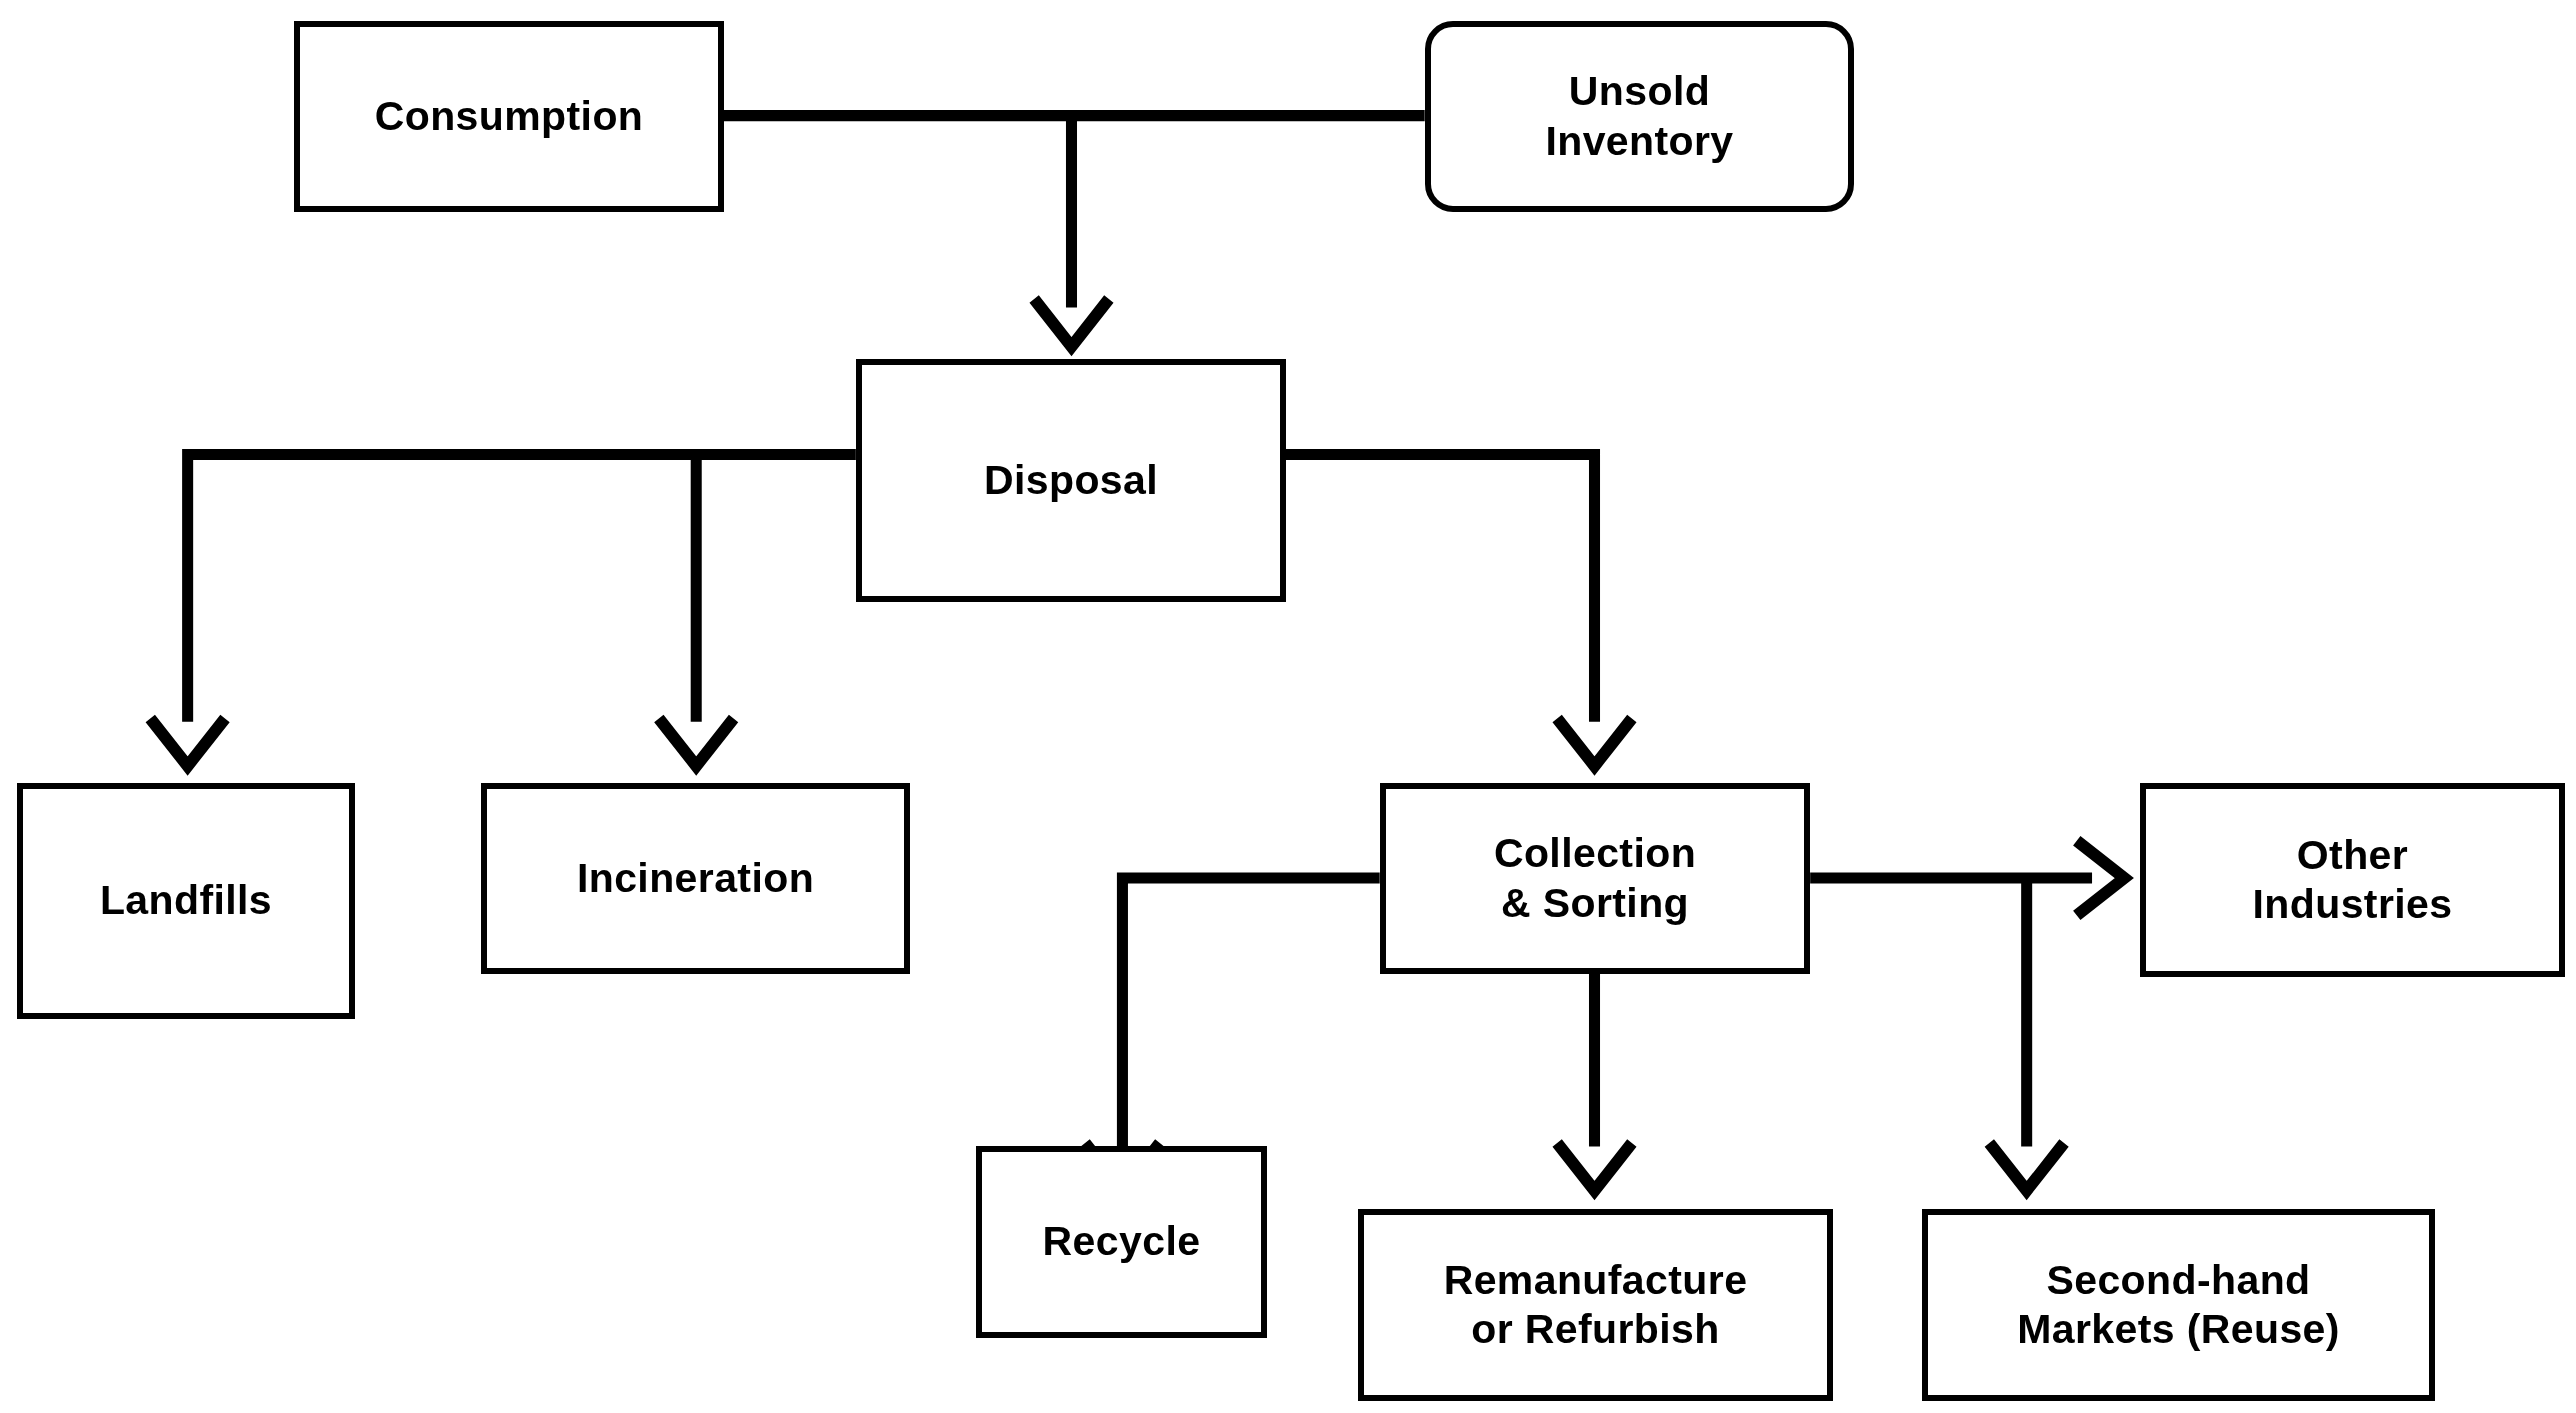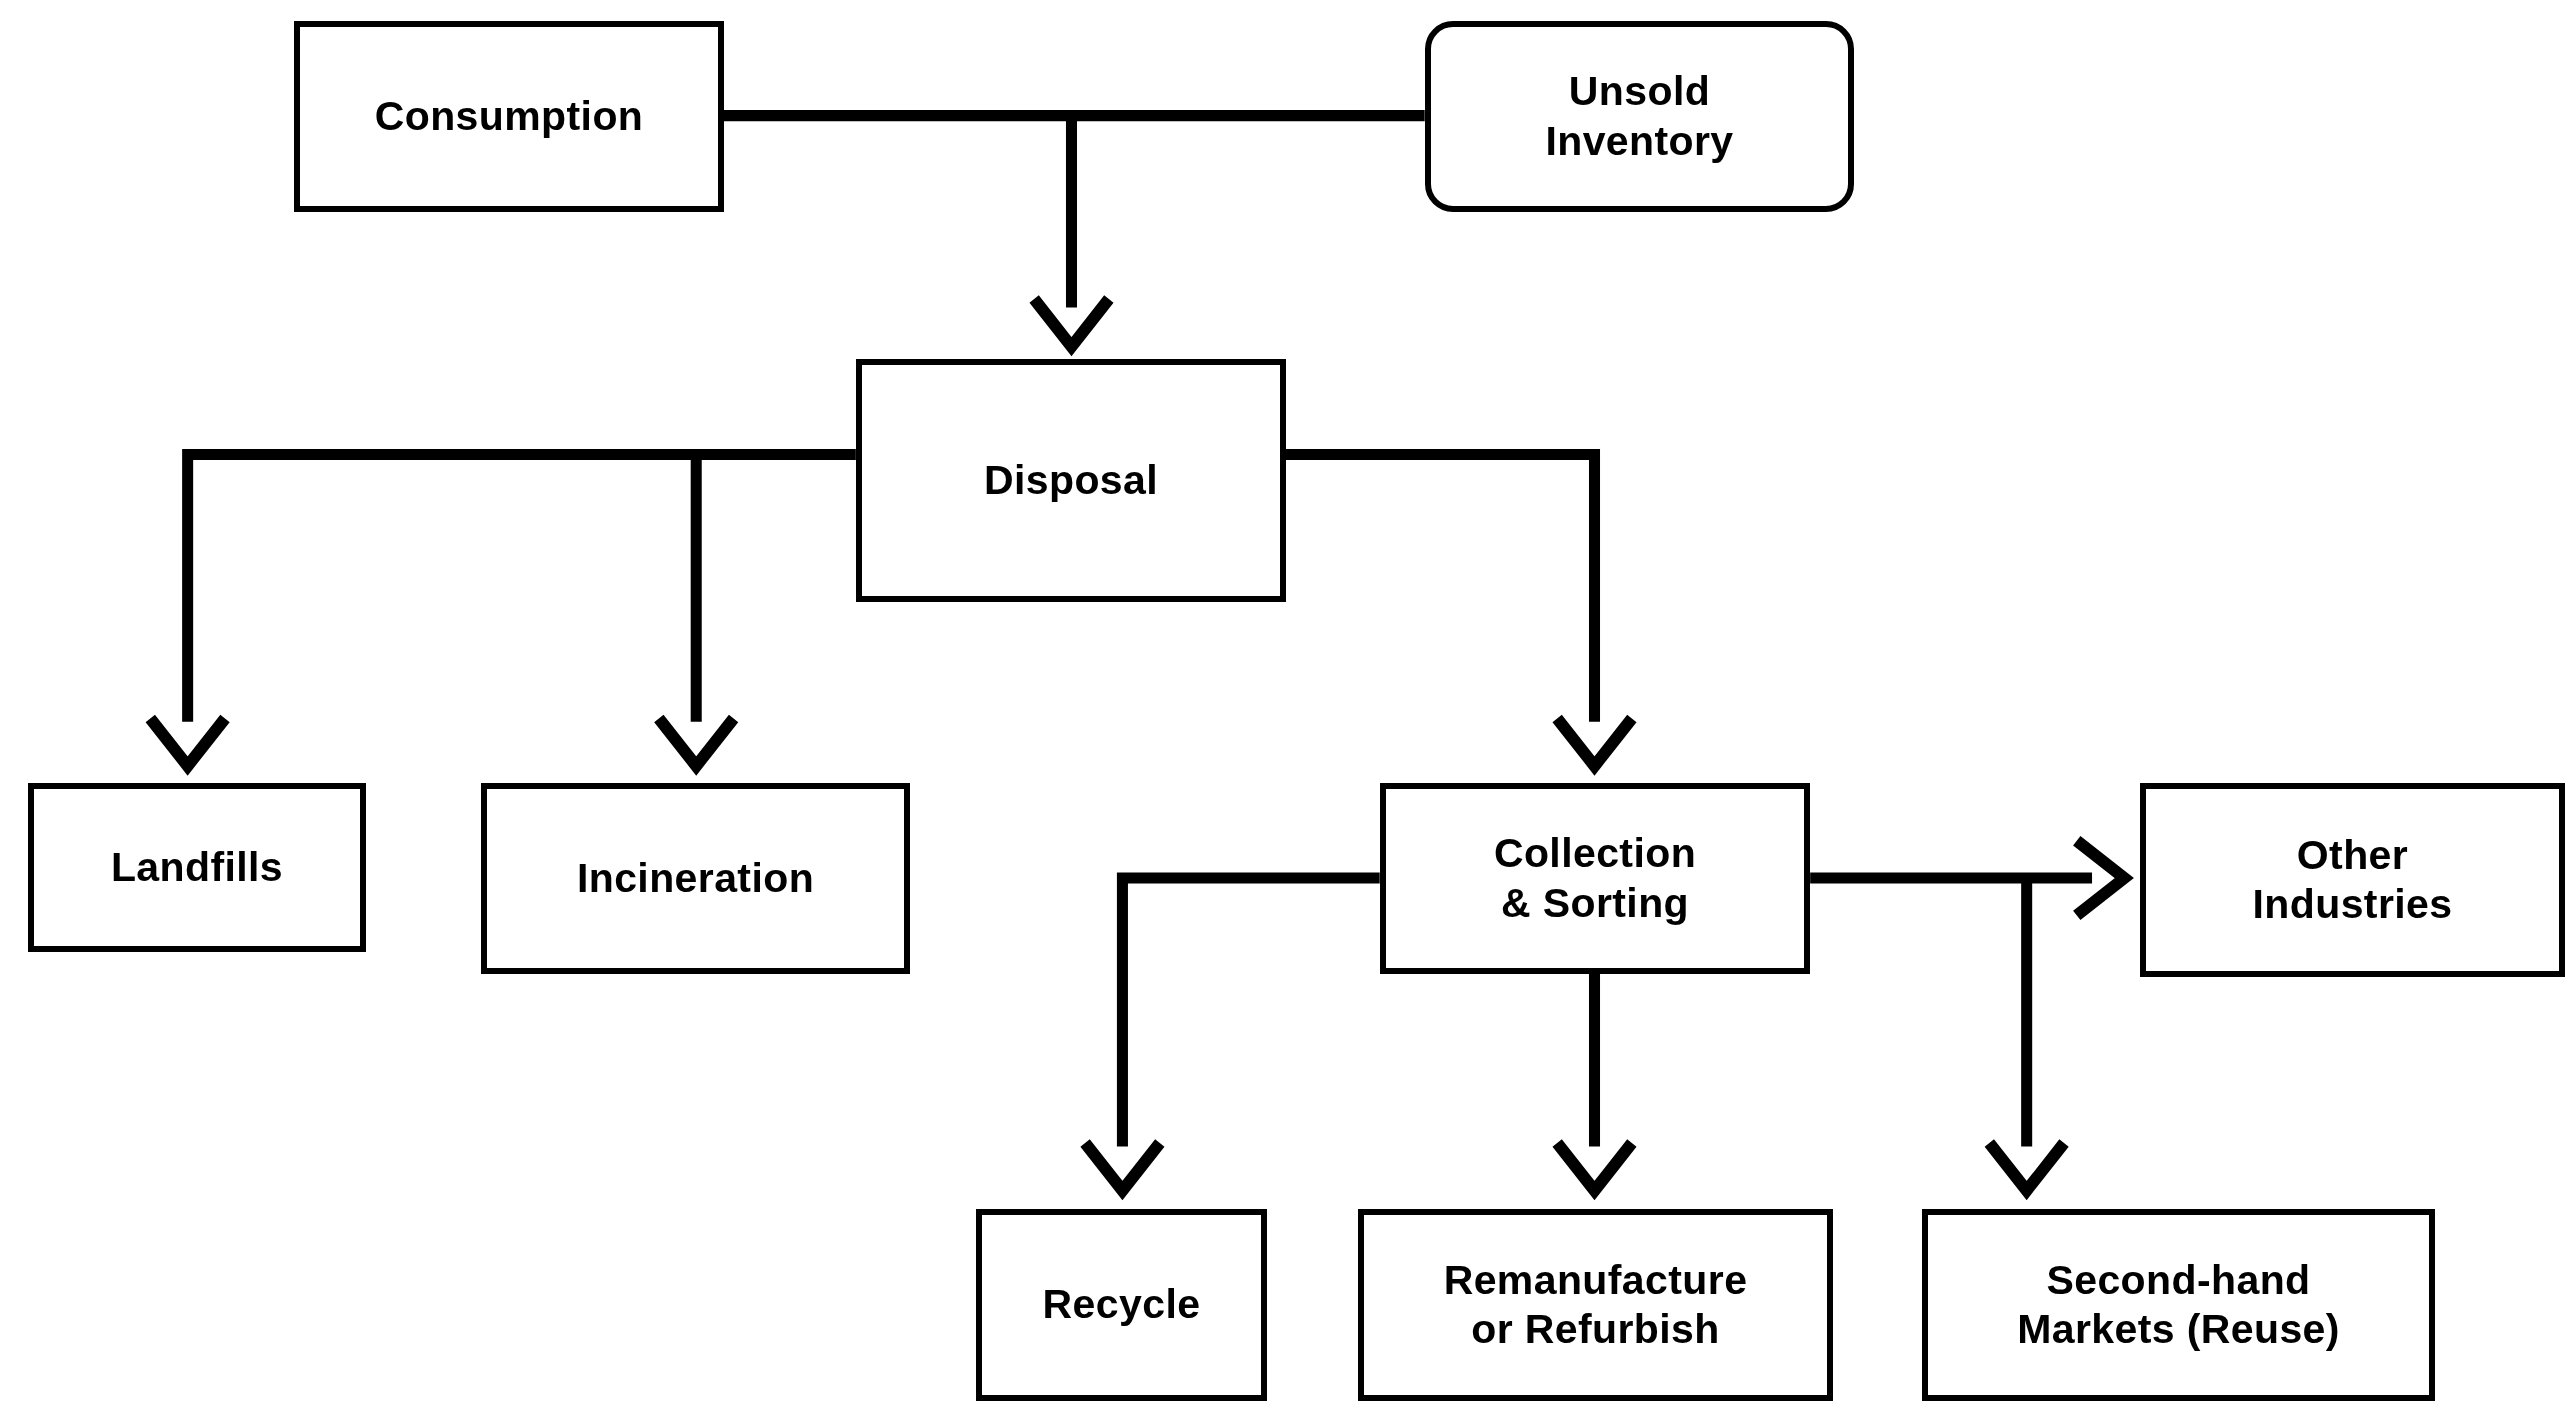--- a/index.html
+++ b/index.html
@@ -51,25 +51,25 @@
     font-weight:700;
     font-size:41px;
     line-height:1.2;
     text-align:center;
     white-space:pre-line;
     letter-spacing:0.4px;
   }
   .n-consumption   { left:286px;  top:21px;   width:430px; height:191px;margin-left:8px; }
   .n-unsold        { left:1425px; top:21px;   width:429px; height:191px;border-radius:28px; }
   .n-disposal      { left:856px; top:359px;  width:430px; height:243px; }
-  .n-landfills     { left:28px;   top:783px;  width:338px; height:169px; }
+  .n-landfills     { left:17px;   top:783px;  width:338px; height:236px; }
   .n-incineration  { left:481px;  top:783px;  width:429px; height:191px; }
   .n-collection    { left:1380px; top:783px;  width:430px; height:191px; }
   .n-other         { left:2140px; top:783px;  width:425px; height:194px;justify-content:center; }
-  .n-recycle       { left:976px; top:1209px; width:291px; height:192px; }
+  .n-recycle       { left:976px; top:1146px; width:291px; height:192px; }
   .n-remanufacture { left:1358px; top:1209px; width:475px; height:192px; }
   .n-secondhand    { left:1922px; top:1209px; width:513px; height:192px; }
 </style>
 </head>
 <body>
 
 <div class="canvas">
 
   <svg class="connectors" viewBox="0 0 3034 1665" xmlns="http://www.w3.org/2000/svg">
 

